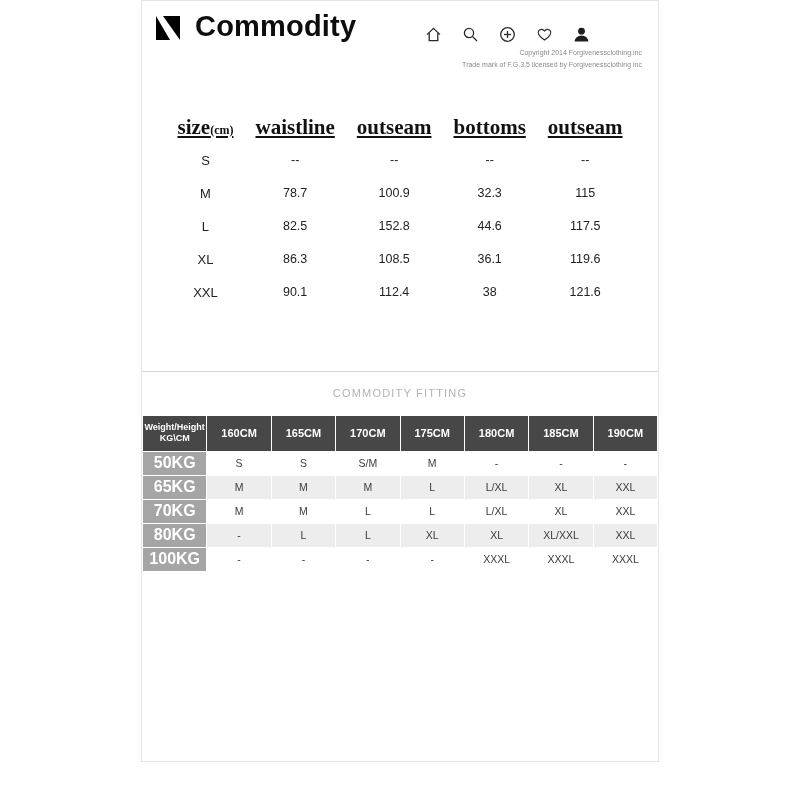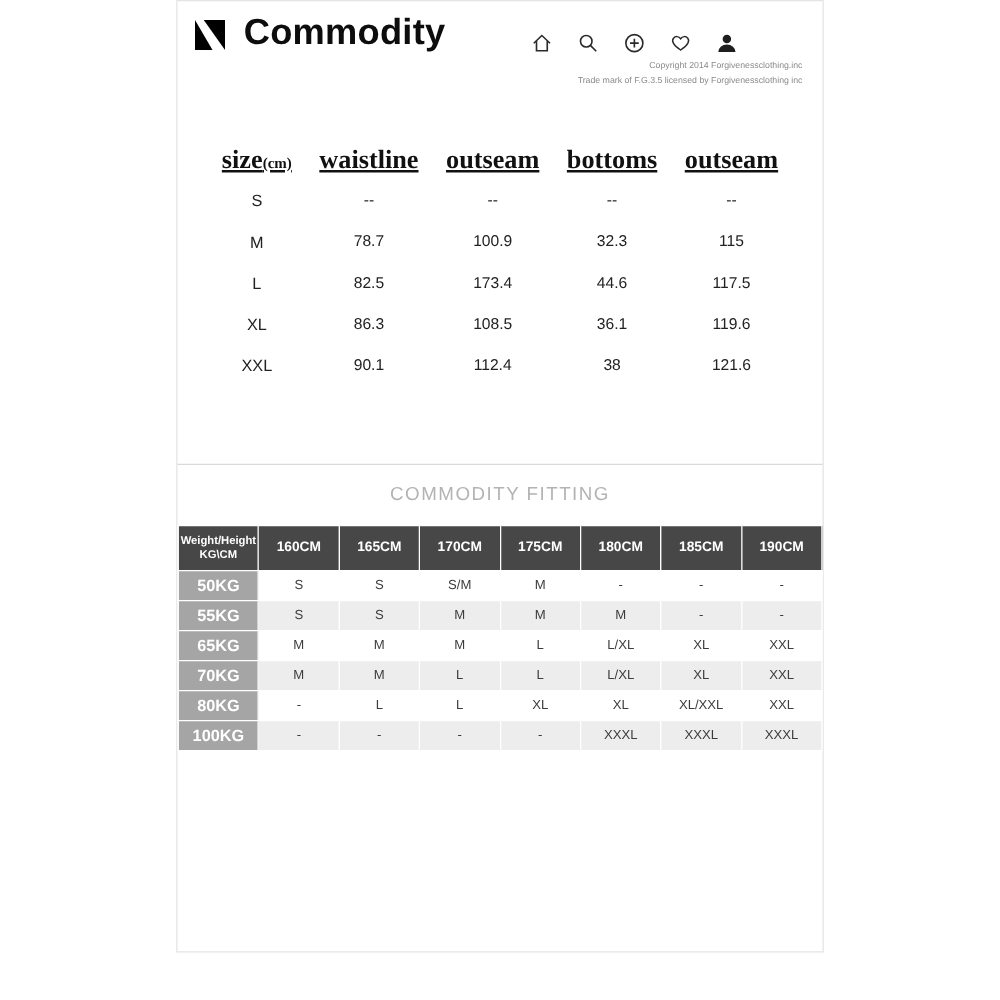--- a/index.html
+++ b/index.html
@@ -14,27 +14,27 @@
 
   .copyright{text-align:right;padding-right:16px;font-size:7px;color:#8a8a8a;line-height:1.7;margin-top:4px;}
 
   .size-table{border-collapse:collapse;margin:40px auto 0;}
   .size-table th{font-family:"Liberation Serif",serif;font-weight:700;font-size:21px;padding:4px 11px;color:#111;white-space:nowrap;text-decoration:underline;}
   .size-table th .unit{font-size:12px;}
   .size-table td{font-size:12.5px;text-align:center;padding:9px 11px;color:#222;height:14px;}
   .size-table td.lbl{font-size:13px;}
 
   .divider{border:0;border-top:1px solid #d9d9d9;margin:62px 0 0;}
-  .fit-title{text-align:center;color:#b3b3b3;font-size:15px;letter-spacing:1.2px;padding:15px 0 16px;}
+  .fit-title{text-align:center;color:#b3b3b3;font-size:11px;letter-spacing:1.2px;padding:15px 0 16px;}
 
   .fit{width:100%;border-collapse:collapse;table-layout:fixed;}
   .fit th,.fit td{border:1px solid #fff;text-align:center;vertical-align:middle;}
   .fit thead th{background:#474747;color:#fff;font-size:11px;font-weight:700;height:33px;}
   .fit thead th.corner{font-size:9px;line-height:1.3;}
-  .fit tbody th{background:#a5a5a5;color:#fff;font-size:13px;font-weight:700;height:21px;}
+  .fit tbody th{background:#a5a5a5;color:#fff;font-size:16px;font-weight:700;height:21px;}
   .fit tbody td{font-size:10.5px;color:#3c3c3c;background:#fff;}
   .fit tbody tr:nth-child(even) td{background:#ededed;}
 </style>
 </head>
 <body>
 
 <div class="card">
 
   <header class="topbar">
     <span class="logo">
@@ -103,21 +103,21 @@
         <tr>
           <td class="lbl">M</td>
           <td>78.7</td>
           <td>100.9</td>
           <td>32.3</td>
           <td>115</td>
         </tr>
         <tr>
           <td class="lbl">L</td>
           <td>82.5</td>
-          <td>173.4</td>
+          <td>152.8</td>
           <td>44.6</td>
           <td>117.5</td>
         </tr>
         <tr>
           <td class="lbl">XL</td>
           <td>86.3</td>
           <td>108.5</td>
           <td>36.1</td>
           <td>119.6</td>
         </tr>
@@ -156,30 +156,20 @@
           <th>50KG</th>
           <td>S</td>
           <td>S</td>
           <td>S/M</td>
           <td>M</td>
           <td>-</td>
           <td>-</td>
           <td>-</td>
         </tr>
         <tr>
-          <th>55KG</th>
-          <td>S</td>
-          <td>S</td>
-          <td>M</td>
-          <td>M</td>
-          <td>M</td>
-          <td>-</td>
-          <td>-</td>
-        </tr>
-        <tr>
           <th>65KG</th>
           <td>M</td>
           <td>M</td>
           <td>M</td>
           <td>L</td>
           <td>L/XL</td>
           <td>XL</td>
           <td>XXL</td>
         </tr>
         <tr>

